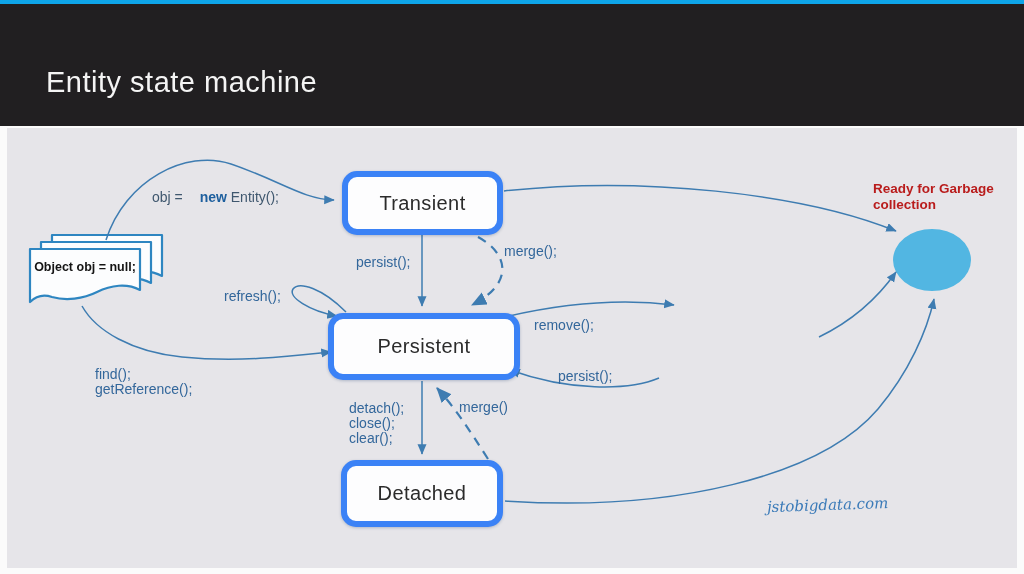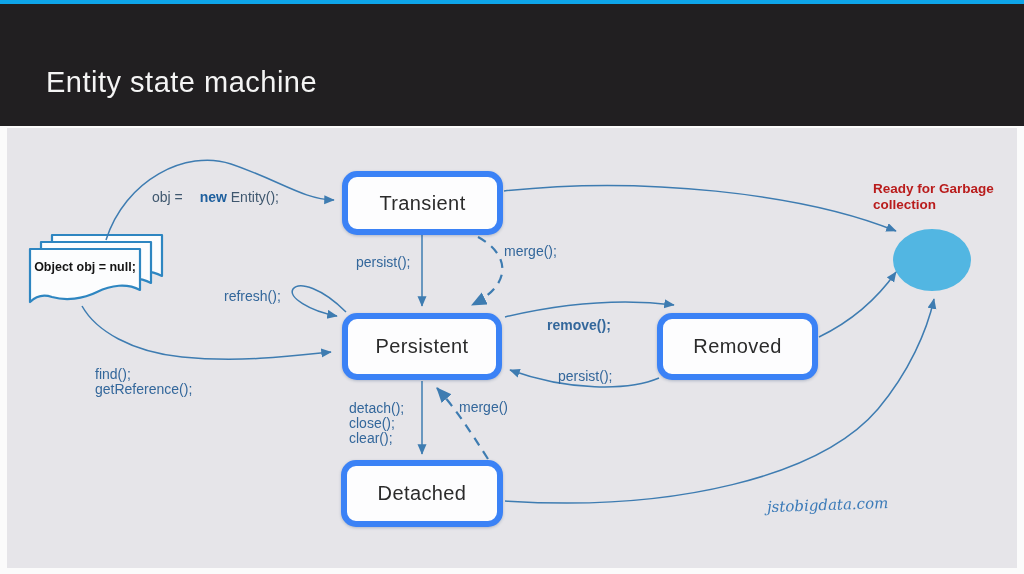--- a/index.html
+++ b/index.html
@@ -24,31 +24,31 @@
   .overlay{position:absolute;left:0;top:0;width:1024px;height:574px;pointer-events:none;}
   
   .state{
     position:absolute;box-sizing:border-box;
     background:#fdfdfe;border:6px solid #3b82f6;border-radius:15px;
     display:flex;align-items:center;justify-content:center;
     font-size:20px;color:#2b2b2b;letter-spacing:.4px;
     box-shadow:0 1px 3px rgba(40,70,110,.28);
   }
   .state-transient {left:342px;top:171px;width:161px;height:64px;}
-  .state-persistent{left:342px;top:313px;width:160px;height:67px;}
+  .state-persistent{left:328px;top:313px;width:192px;height:67px;}
   .state-removed   {left:657px;top:313px;width:161px;height:67px;}
   .state-detached  {left:341px;top:460px;width:162px;height:67px;}
   
   .lbl{position:absolute;font-size:14px;color:#33679b;white-space:nowrap;}
   .lbl-new      {left:152px;top:189px;color:#3f576e;}
   .lbl-new b    {color:#1d5f9e;padding-left:13px;}
   .lbl-refresh  {left:224px;top:288px;}
   .lbl-persist1 {left:356px;top:254px;}
   .lbl-merge-t  {left:504px;top:243px;}
-  .lbl-remove   {left:547px;top:317px;font-weight:bold;}
+  .lbl-remove   {left:534px;top:317px;}
   .lbl-persist2 {left:558px;top:368px;}
   .lbl-merge-d  {left:459px;top:388px;margin-top:11px;}
   .lbl-detach   {left:349px;top:401px;line-height:15px;}
   .lbl-find     {left:95px;top:367px;line-height:15px;}
   .lbl-gc{
     left:873px;top:181px;width:140px;white-space:pre-line;
     font-size:13.5px;font-weight:bold;line-height:16px;color:#b91c1c;
   }
   .lbl-objnull{
     left:30px;top:260px;width:110px;text-align:center;white-space:nowrap;
@@ -109,21 +109,20 @@
       <path d="M504,191 C640,176 802,193 896,231" marker-end="url(#arrow)"></path>
 
       <path d="M819,337 C852,321 877,299 896,272" marker-end="url(#arrow)"></path>
 
       <path d="M505,501 C672,512 820,477 878,409 C909,372 927,331 934,299" marker-end="url(#arrow)"></path>
     </g>
   </svg>
 
   <div class="state state-transient">Transient</div>
   <div class="state state-persistent">Persistent</div>
-  <div class="state state-removed">Removed</div>
   <div class="state state-detached">Detached</div>
 
   <div class="lbl lbl-new"><span>obj = </span><b>new</b><span> Entity();</span></div>
 
   <div class="lbl lbl-objnull">Object obj = null;</div>
   <div class="lbl lbl-refresh">refresh();</div>
   <div class="lbl lbl-persist1">persist();</div>
   <div class="lbl lbl-merge-t">merge();</div>
   <div class="lbl lbl-remove">remove();</div>
   <div class="lbl lbl-persist2">persist();</div>

